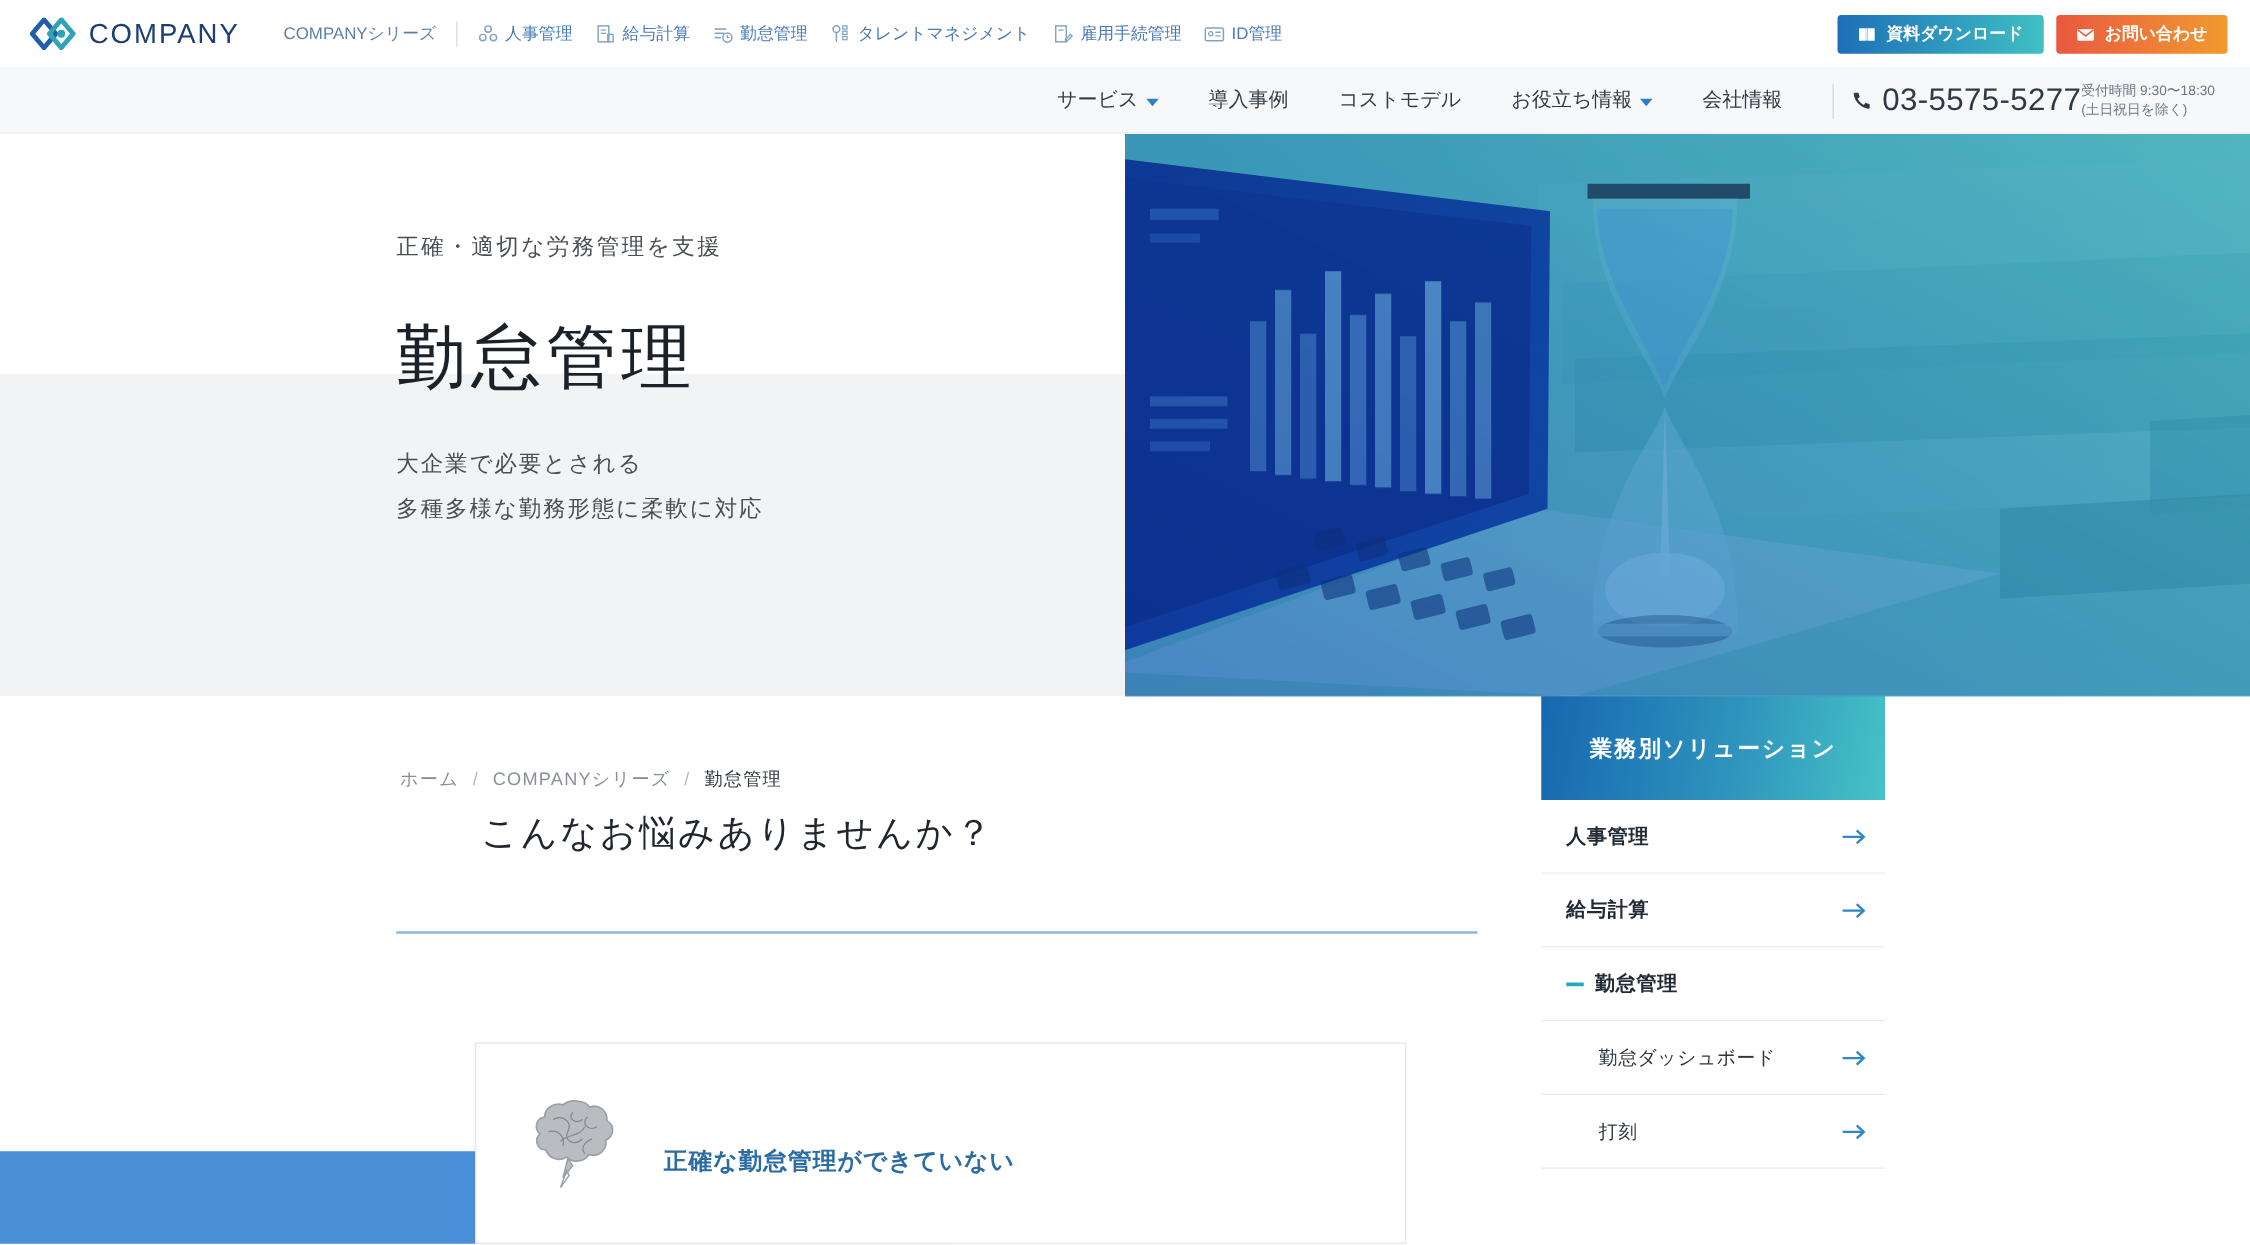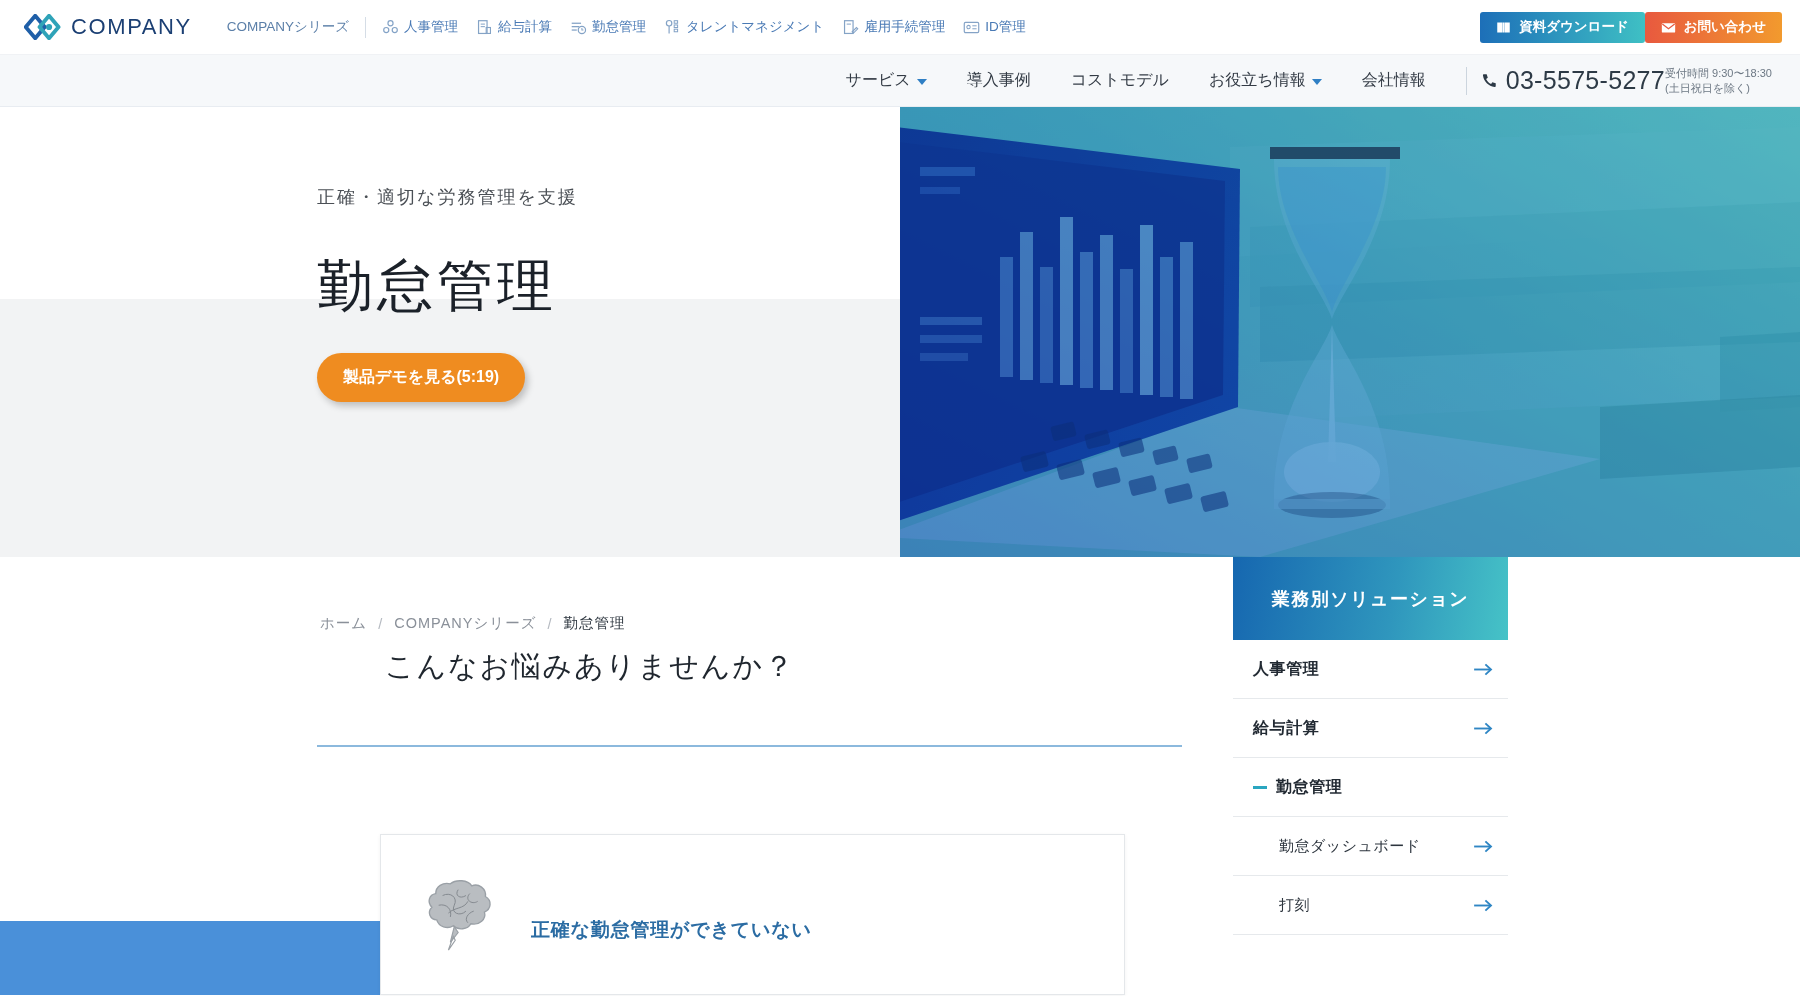--- a/index.html
+++ b/index.html
@@ -31,21 +31,21 @@
   .top-nav-item {
     display: flex; align-items: center; gap: 5px;
     font-size: 13.5px; color: #4a7ab5; white-space: nowrap;
     padding: 0 9px; cursor: pointer;
   }
   .top-nav-item.plain { color: #5b7fa8; }
   .top-sep {
     width: 1px; height: 21px; background: #d5dde6; margin: 0 7px;
   }
   .nav-ico { width: 17px; height: 17px; flex: 0 0 17px; display: block; opacity: .85; }
-  .top-actions { margin-left: auto; display: flex; }
+  .top-actions { margin-left: auto; display: flex; gap: 10px; }
   .btn-top {
     display: flex; align-items: center; gap: 8px;
     height: 31px; padding: 0 16px;
     color: #fff; font-size: 13.5px; font-weight: bold;
     border: none; border-radius: 3px; cursor: pointer;
     white-space: nowrap;
   }
   .btn-dl { background: linear-gradient(90deg,#1d6fb8 0%, #3fc0c4 100%); }
   .btn-contact { background: linear-gradient(90deg,#e8593f 0%, #f29a2e 100%); }
   .btn-top svg { width: 15px; height: 15px; display: block; }
@@ -390,21 +390,24 @@
 
       <rect width="900" height="450" fill="url(#duo)" opacity=".62" style="mix-blend-mode:multiply"></rect>
       <rect width="900" height="450" fill="#1f73c8" opacity=".18"></rect>
     </svg>
   </div>
 
   <div class="hero-copy">
     <div class="hero-kicker">正確・適切な労務管理を支援</div>
     <h1 class="hero-title">勤怠管理</h1>
     <div class="hero-lead-row">
-      <button class="btn-demo">製品デモを見る(5:19)</button>
+      <div class="hero-lead">
+        <span>大企業で必要とされる</span><br>
+        <span>多種多様な勤務形態に柔軟に対応</span>
+      </div>
     </div>
   </div>
 
   <div class="breadcrumb">
     <span class="crumb">ホーム</span>
     <span class="slash">/</span>
     <span class="crumb">COMPANYシリーズ</span>
     <span class="slash">/</span>
     <span class="crumb current">勤怠管理</span>
   </div>

